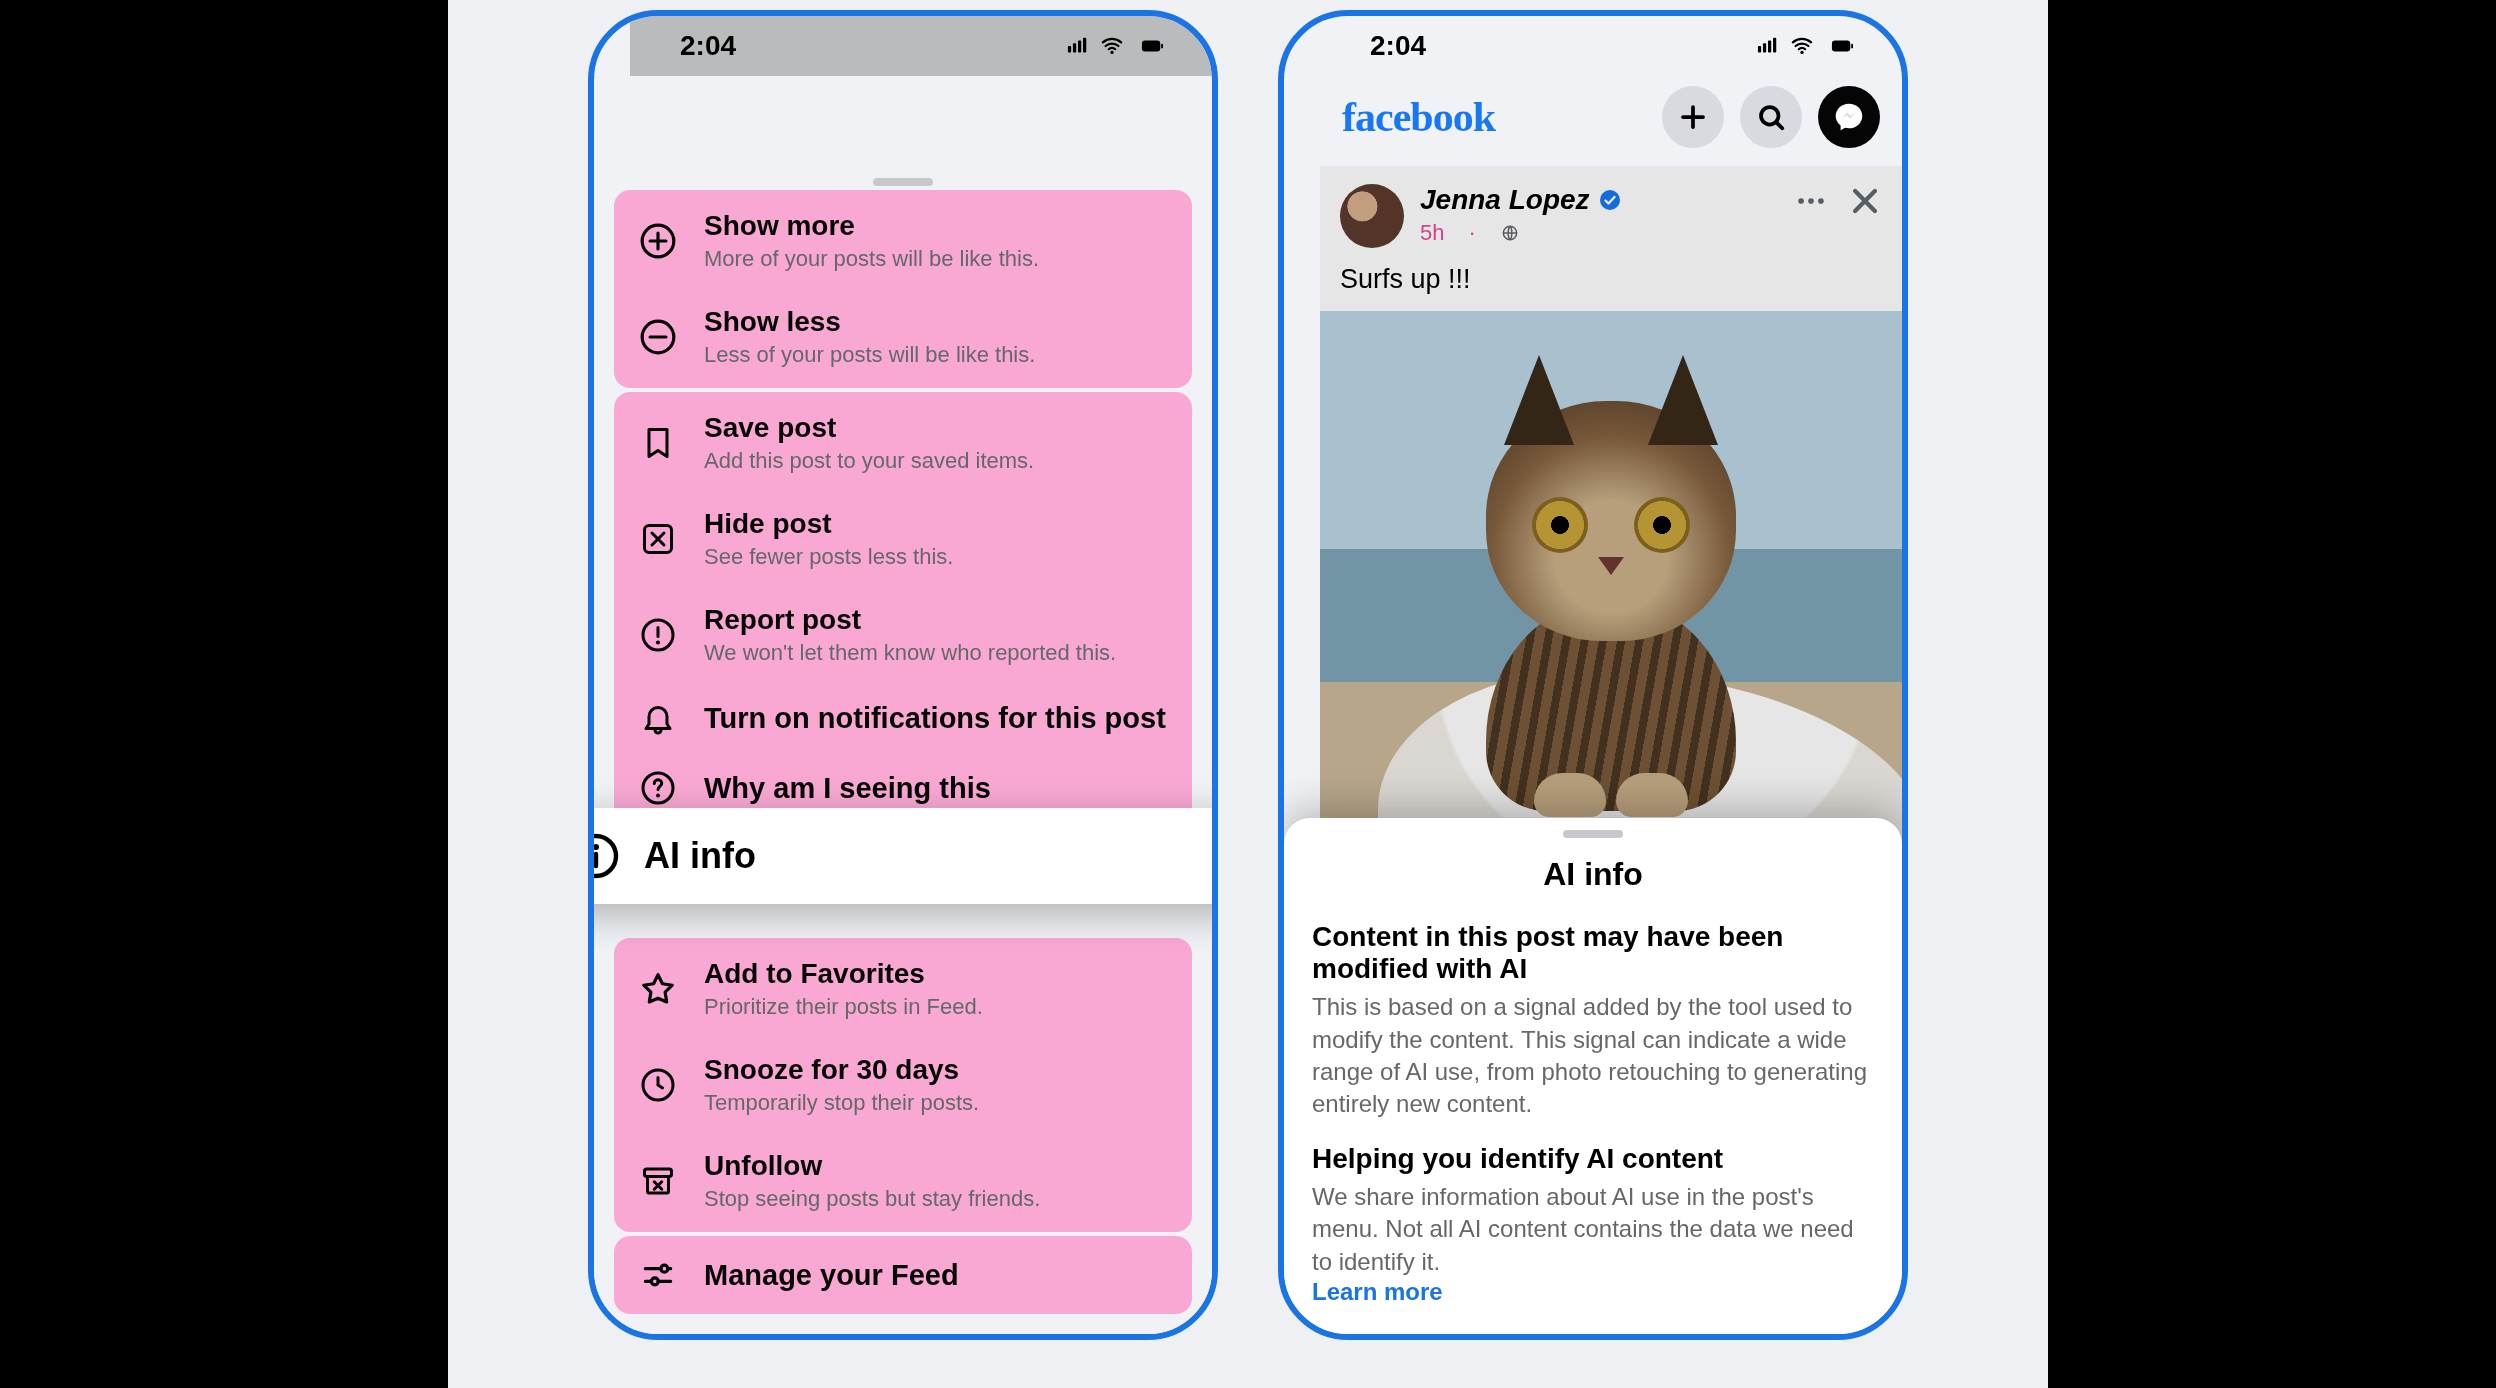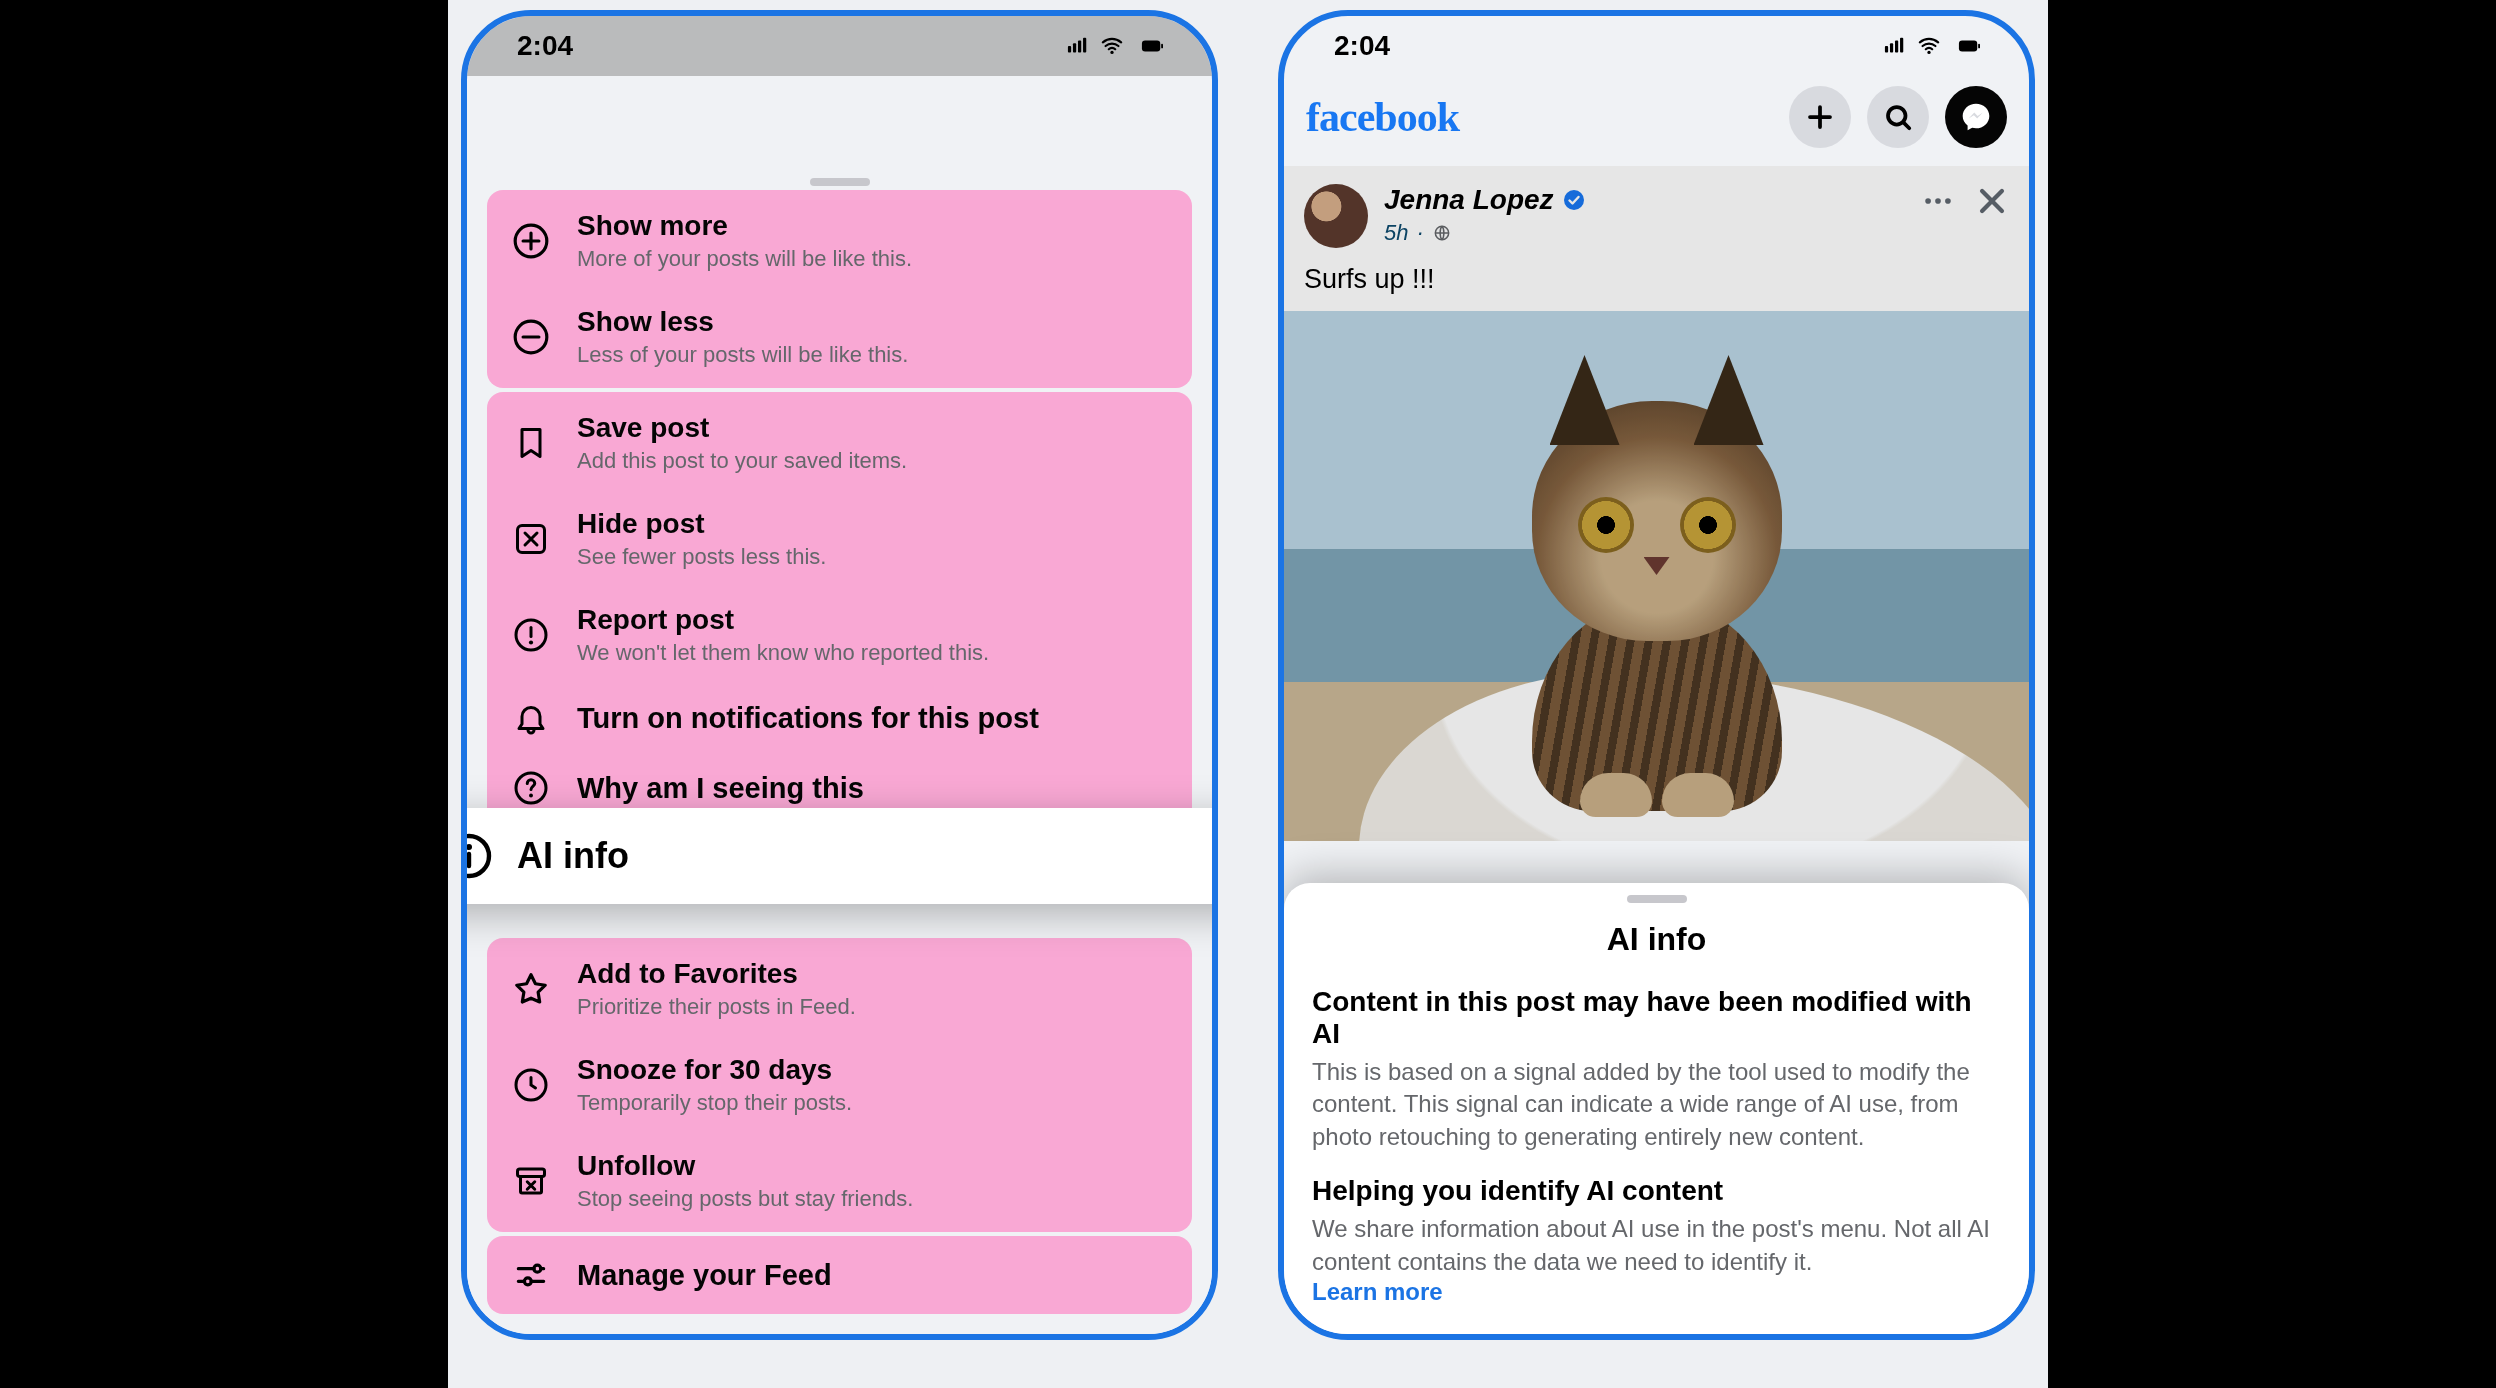--- a/index.html
+++ b/index.html
@@ -16,27 +16,28 @@
     width: 1600px;
     height: 1388px;
     background: #eef0f3;
     position: relative;
     display: flex;
     justify-content: center;
     gap: 60px;
     padding-top: 10px;
   }
   .phone {
-    width: 757px;
+    width: 630px;
     height: 1330px;
     border: 6px solid #1b74e4;
     border-radius: 70px;
     position: relative;
     overflow: hidden;
     background: #f0f2f5;
+    padding-left: 36px;
   }
   .status-bar {
     height: 60px;
     display: flex;
     justify-content: space-between;
     align-items: center;
     padding: 0 40px 0 50px;
     font-size: 28px;
     font-weight: 700;
   }
@@ -123,21 +124,21 @@
   }
   .avatar {
     width: 64px; height: 64px; border-radius: 50%;
     background: radial-gradient(circle at 35% 35%, #d9b08c 0 25%, #5c3a2e 26% 100%);
     background-color:#7a4a3a;
     flex-shrink: 0;
   }
   .post-name-row { display: flex; align-items: center; gap: 8px; }
   .post-name { font-size: 28px; font-weight: 700; font-style: italic; }
   .verified { width: 24px; height: 24px; }
-  .post-meta { font-size: 22px; color: #0c4a6e; display:flex; align-items:center; gap:8px; margin-top:4px;font-style:italic;}
+  .post-meta { font-size: 22px; color: #ec4899; display:flex; align-items:center; gap:24px; margin-top:4px;}
   .post-actions { margin-left: auto; display: flex; gap: 20px; align-items: center; }
   .post-body { padding: 6px 20px 16px; font-size: 27px; }
 
   .post-image {
     width: 100%;
     height: 530px;
     position: relative;
     overflow: hidden;
     background: linear-gradient(#bcd6e6 0 45%, #7fa6b8 45% 70%, #cbb998 70% 100%);
   }

